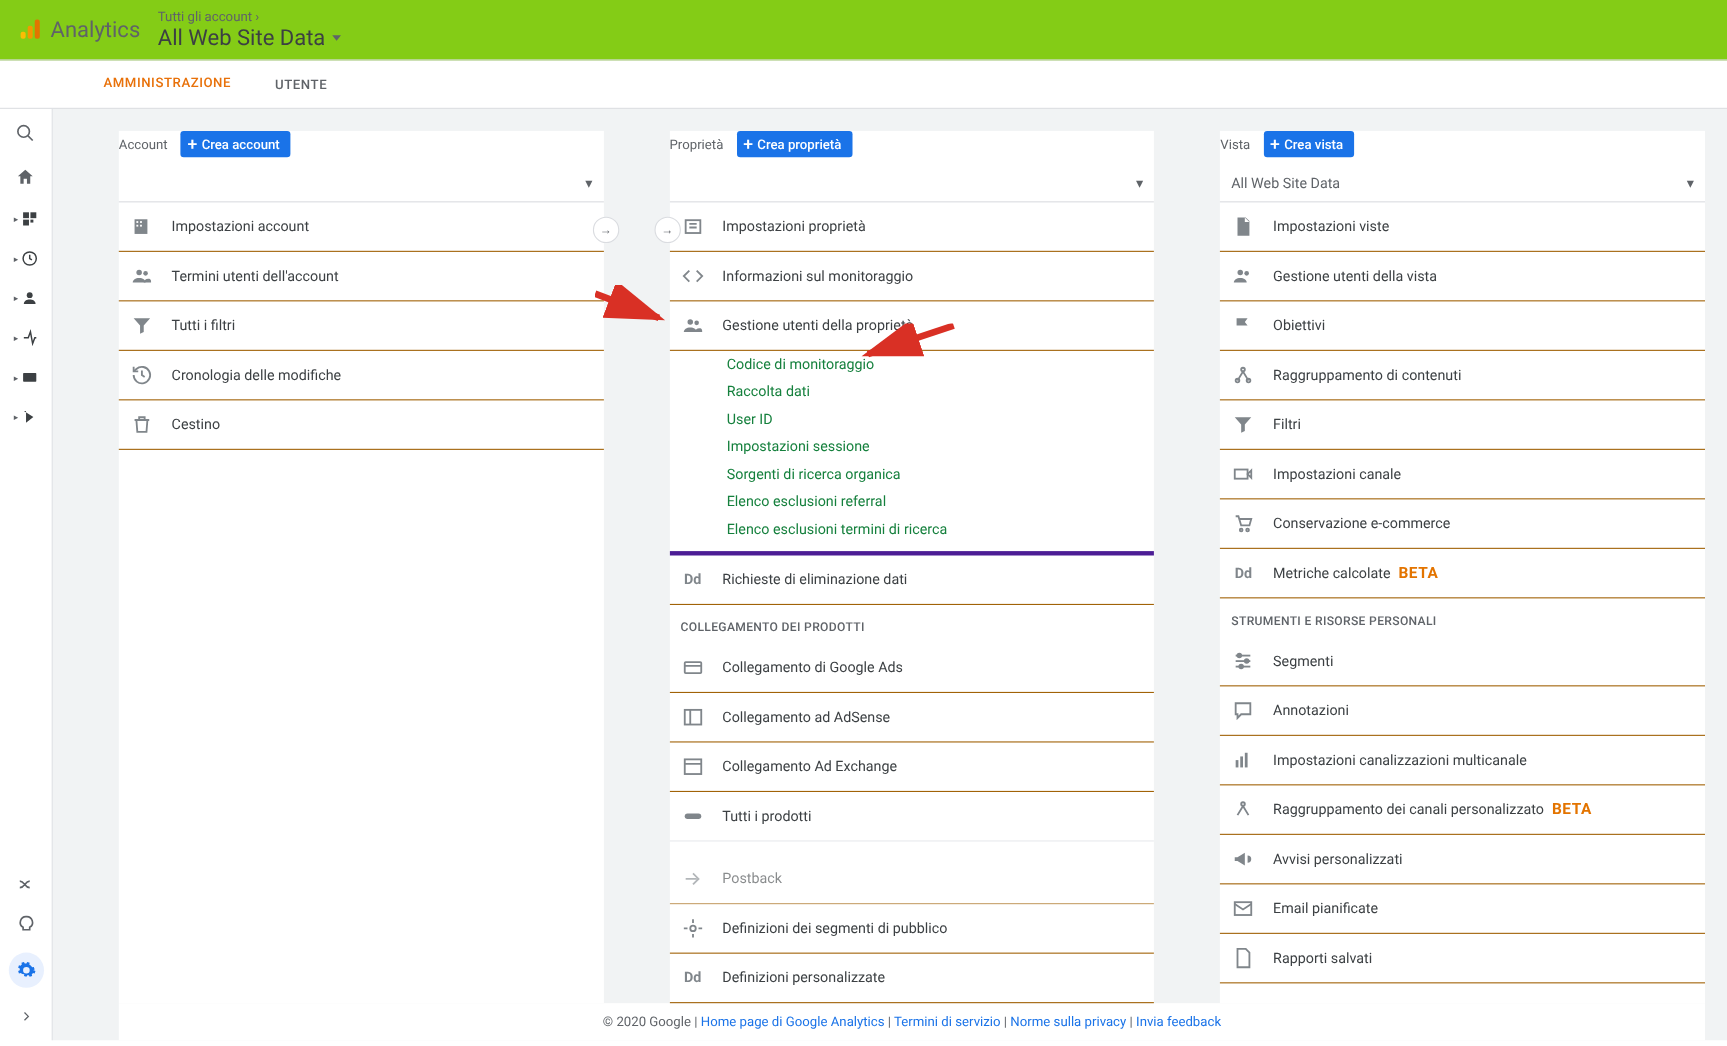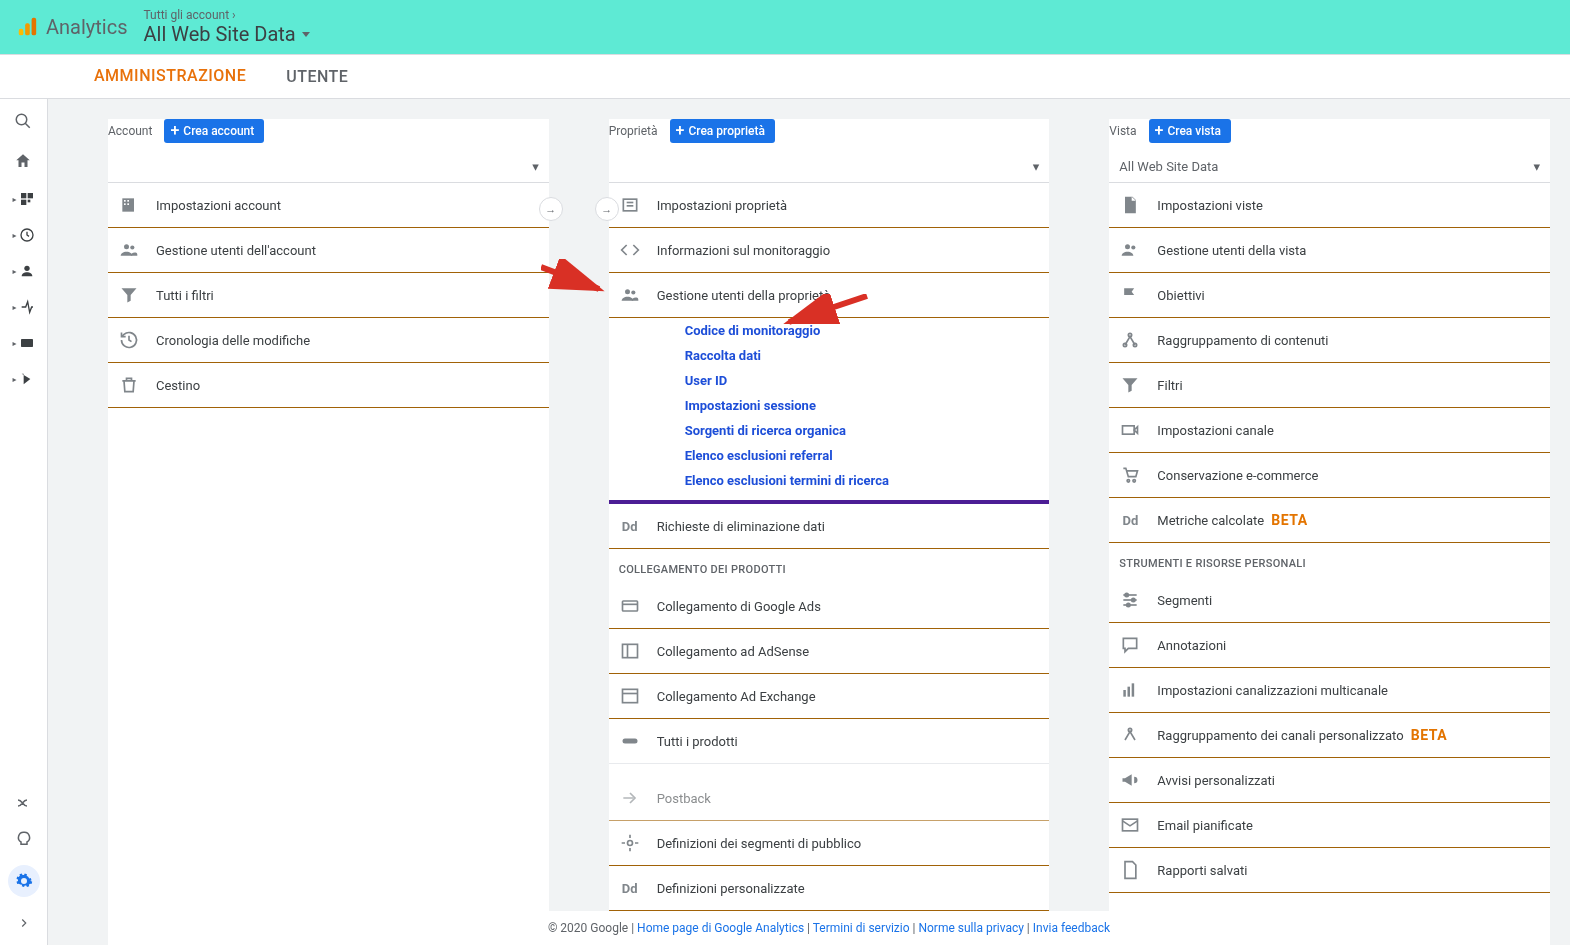--- a/index.html
+++ b/index.html
@@ -1,27 +1,27 @@
 <!DOCTYPE html>
 <html><head>
 <meta charset="utf-8">
 <style>
 * { margin: 0; padding: 0; box-sizing: border-box; font-family: Roboto, Arial, sans-serif; }
 body { background: #fff; color: #3c4043; font-size: 13px; }
-.header { display: flex; align-items: center; height: 55px; border-bottom: 1px solid #dadce0; padding: 0 16px; background: #5eead4; }
+.header { display: flex; align-items: center; height: 55px; border-bottom: 1px solid #dadce0; padding: 0 16px; background: #84cc16; }
 .logo-container { display: flex; align-items: center; gap: 8px; }
 .logo-icon { width: 22px; height: 22px; }
 .logo-text { font-size: 20px; color: #5f6368; font-weight: 400; }
 .header-breadcrumb { margin-left: 16px; display: flex; flex-direction: column; }
 .breadcrumb-top { font-size: 12px; color: #5f6368; }
 .breadcrumb-main { font-size: 20px; color: #3c4043; display: flex; align-items: center; gap: 6px; }
 .dropdown-caret { width: 0; height: 0; border-left: 4px solid transparent; border-right: 4px solid transparent; border-top: 5px solid #5f6368; }
 
 .tabs-bar { display: flex; align-items: center; height: 44px; padding-left: 74px; border-bottom: 1px solid #dadce0; }
-.tab { padding: 0 20px; height: 56px; display: flex; align-items: center; font-size: 16px; font-weight: 500; color: #5f6368; cursor: pointer; letter-spacing: 0.5px; }
+.tab { padding: 0 20px; height: 56px; display: flex; align-items: center; font-size: 12px; font-weight: 500; color: #5f6368; cursor: pointer; letter-spacing: 0.5px; }
 .tab.active { color: #e8710a; border-bottom: 3px solid #e8710a; }
 
 .main-layout { display: flex; }
 .sidebar { width: 48px; background: #fff; border-right: 1px solid #dadce0; display: flex; flex-direction: column; align-items: center; padding-top: 12px; min-height: 796px; }
 .sidebar-top { display: flex; flex-direction: column; gap: 20px; align-items: center; flex: 0; }
 .sidebar-icon { width: 20px; height: 20px; display: flex; align-items: center; justify-content: center; color: #5f6368; cursor: pointer; }
 .sidebar-icon-row { display: flex; align-items: center; gap: 2px; }
 .chev { font-size: 8px; color: #5f6368; }
 .sidebar-bottom { margin-top: auto; display: flex; flex-direction: column; gap: 16px; align-items: center; padding-bottom: 12px; }
 .gear-active { background: #e8f0fe; border-radius: 50%; width: 32px; height: 32px; display: flex; align-items: center; justify-content: center; }
@@ -33,21 +33,21 @@
 .column-header { display: flex; align-items: center; gap: 12px; padding: 0 0 8px 0; }
 .column-label { font-size: 12px; color: #5f6368; }
 .create-btn { display: flex; align-items: center; gap: 4px; background: #1a73e8; color: #fff; border: none; padding: 4px 10px 4px 6px; border-radius: 3px; font-size: 12px; cursor: pointer; font-weight: 500; }
 .plus { font-size: 16px; line-height: 1; }
 .selector-row { border-bottom: 1px solid #dadce0; padding: 8px 10px; display: flex; align-items: center; justify-content: space-between; color: #5f6368; font-size: 13px; }
 .selector-row .caret { color: #5f6368; }
 
 .item-row { display: flex; align-items: center; gap: 16px; padding: 11px 10px; border-bottom: 1px solid #a16207; cursor: pointer; }
 .item-icon { width: 22px; height: 22px; display: flex; align-items: center; justify-content: center; color: #80868b; flex-shrink: 0; }
 .item-label { font-size: 13px; color: #3c4043; }
-.subitem { padding: 5px 10px 5px 76px; font-size: 13px; color: #1d4ed8; cursor: pointer; font-weight: bold; }
+.subitem { padding: 5px 10px 5px 52px; font-size: 13px; color: #15803d; cursor: pointer; }
 .section-header { padding: 14px 10px 8px 10px; font-size: 11px; font-weight: 500; color: #5f6368; letter-spacing: 0.3px; }
 .badge { font-size: 14px; color: #e37400; font-weight: 700; letter-spacing: 0.5px; margin-left: 4px; }
 .nav-circle { position: absolute; top: 78px; width: 24px; height: 24px; border: 1px solid #dadce0; border-radius: 50%; background: #fff; display: flex; align-items: center; justify-content: center; color: #5f6368; font-size: 11px; cursor: pointer; }
 .nav-left { right: -14px; }
 .nav-right { left: -14px; }
 
 .arrow-red { position: absolute; pointer-events: none; }
 .footer { text-align: center; padding: 10px 0; font-size: 12px; color: #5f6368; background: #fff; }
 .footer a { color: #1a73e8; text-decoration: none; }
 
@@ -191,21 +191,21 @@
           </div>
         <div class="item-row">
             <span class="item-icon">
               <svg width="20" height="20" viewBox="0 0 24 24" fill="currentColor">
                 <circle cx="9" cy="8" r="3"></circle>
                 <circle cx="16" cy="9" r="2.5"></circle>
                 <path d="M2 19c0-3 3-5 7-5s7 2 7 5z"></path>
                 <path d="M14 19c0-2 2-4 5-4s3 2 3 4z"></path>
               </svg>
             </span>
-            <span class="item-label">Gestione utenti dell'account</span>
+            <span class="item-label">Termini utenti dell'account</span>
           </div>
         <div class="item-row">
             <span class="item-icon">
               <svg width="20" height="20" viewBox="0 0 24 24" fill="currentColor">
                 <path d="M3 4h18l-7 8v7l-4 2v-9z"></path>
               </svg>
             </span>
             <span class="item-label">Tutti i filtri</span>
           </div>
         <div class="item-row">

